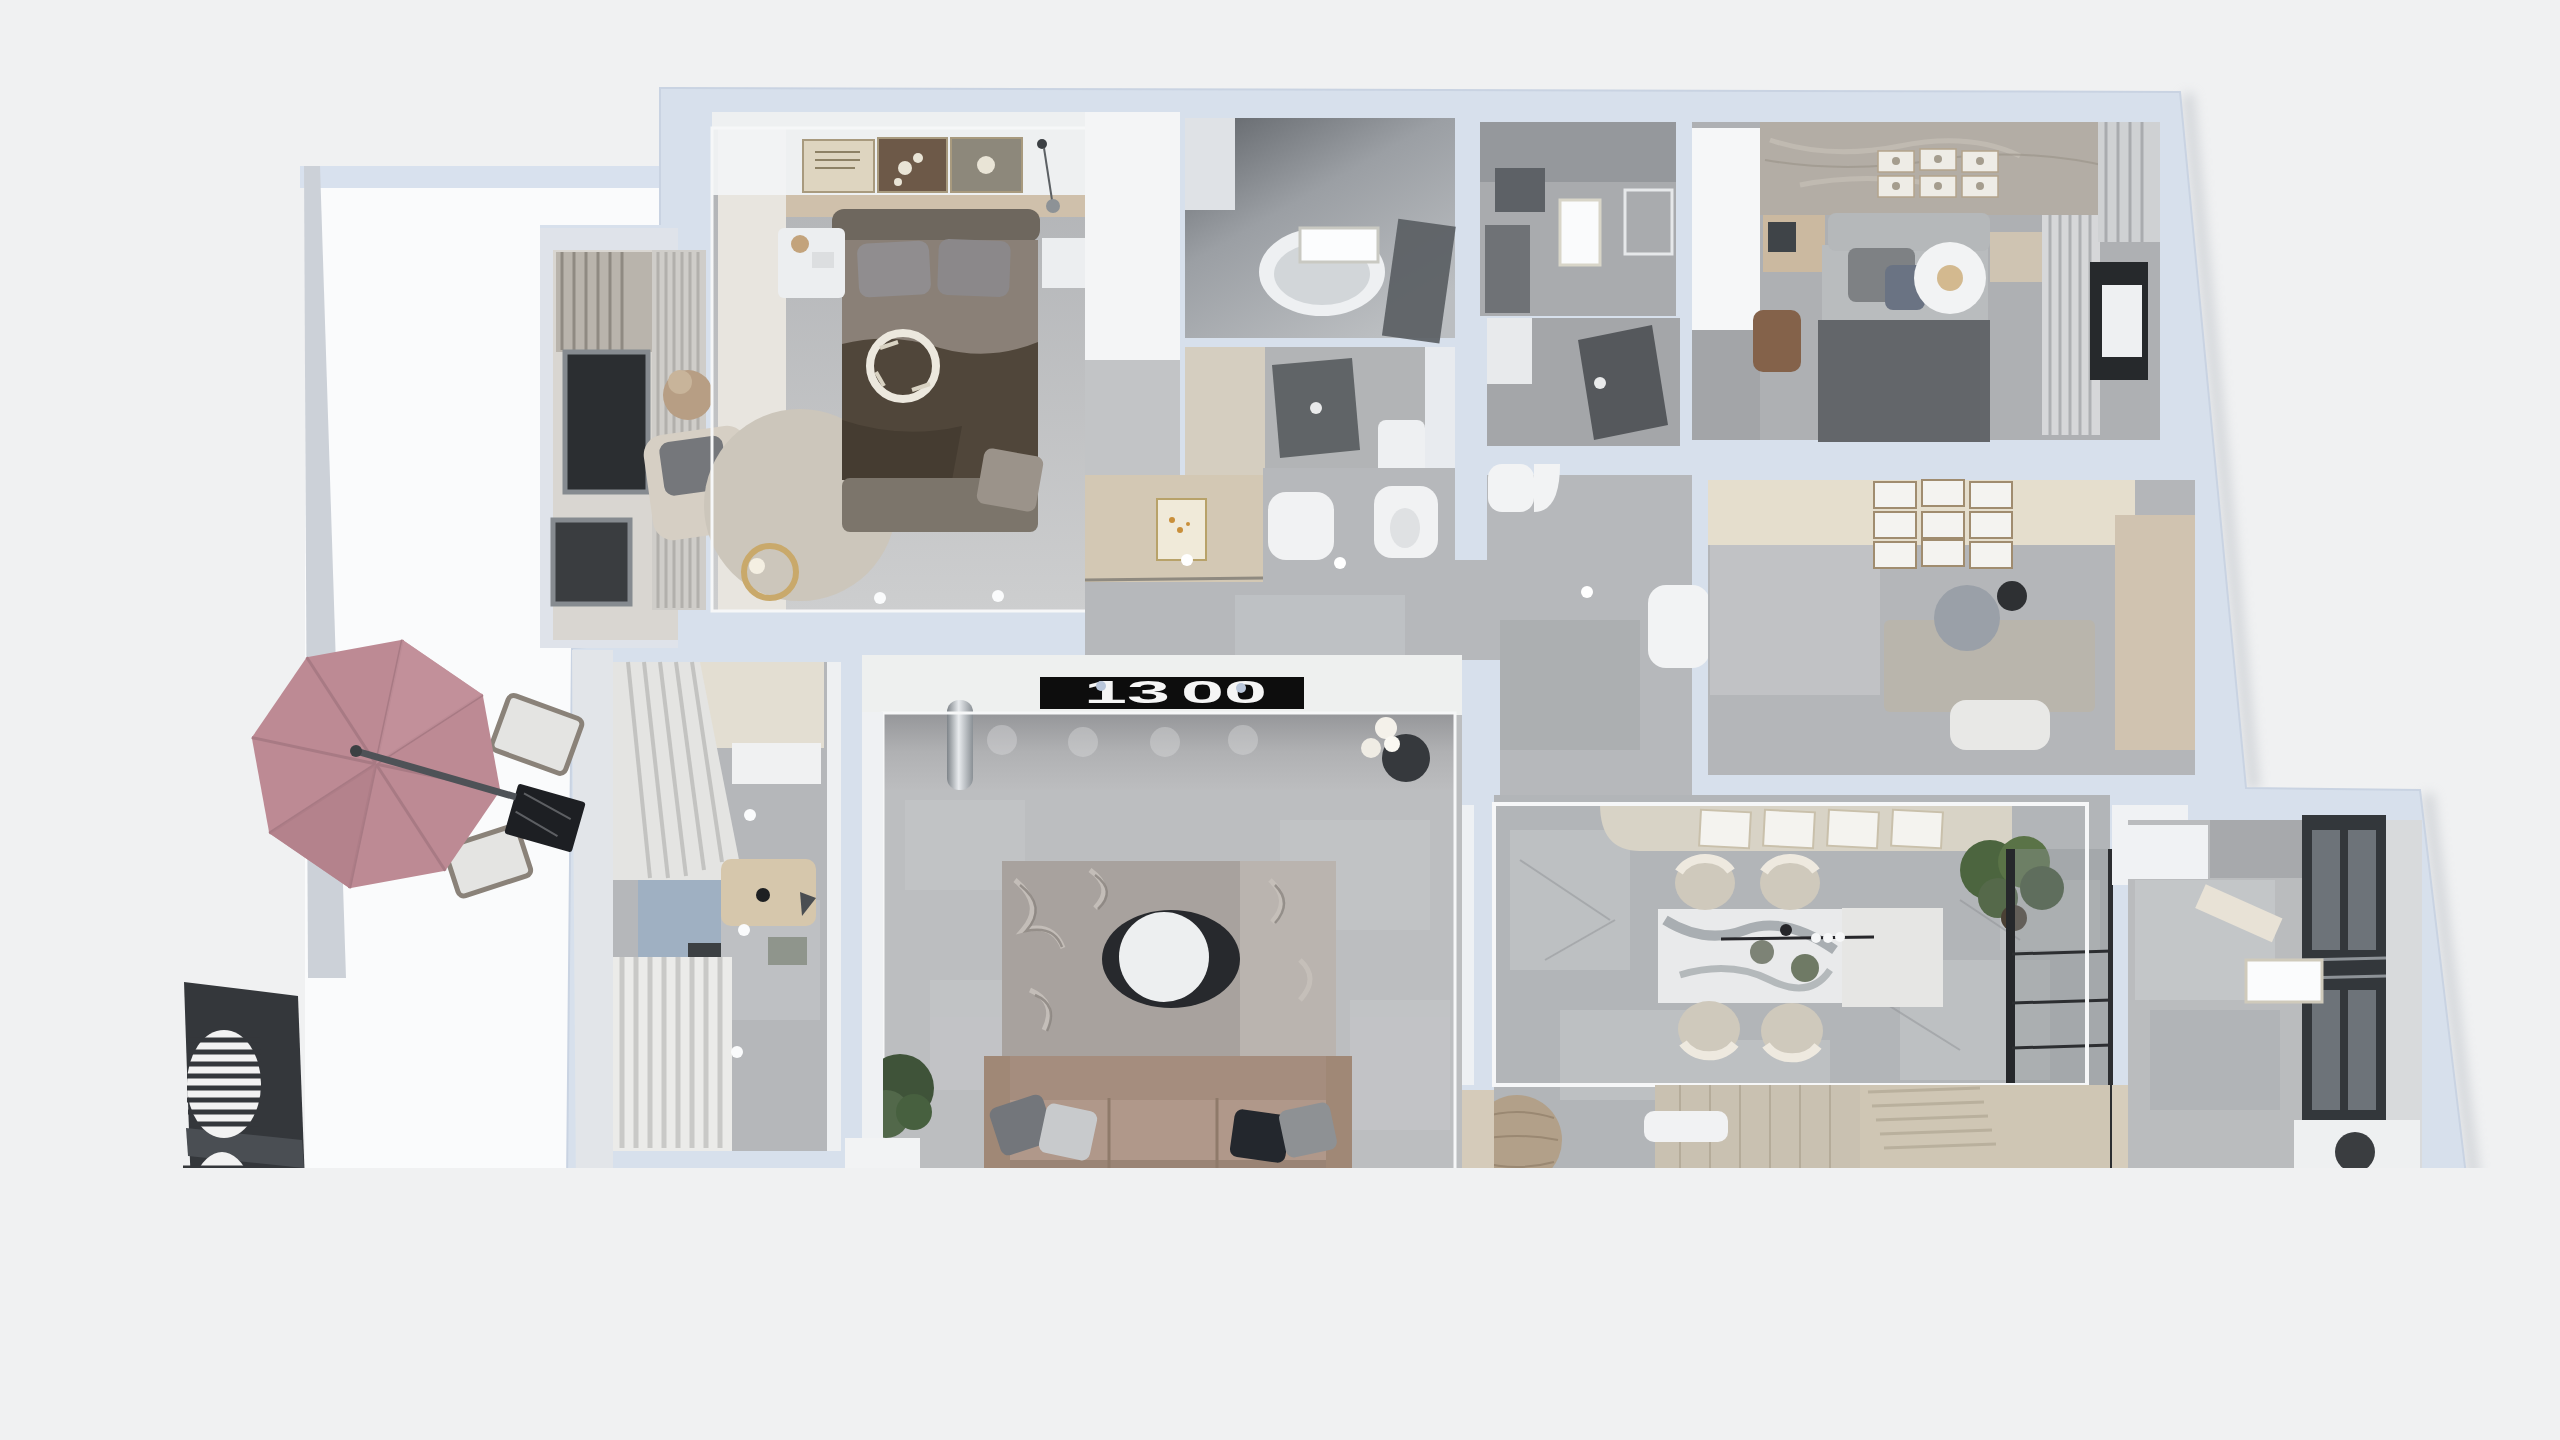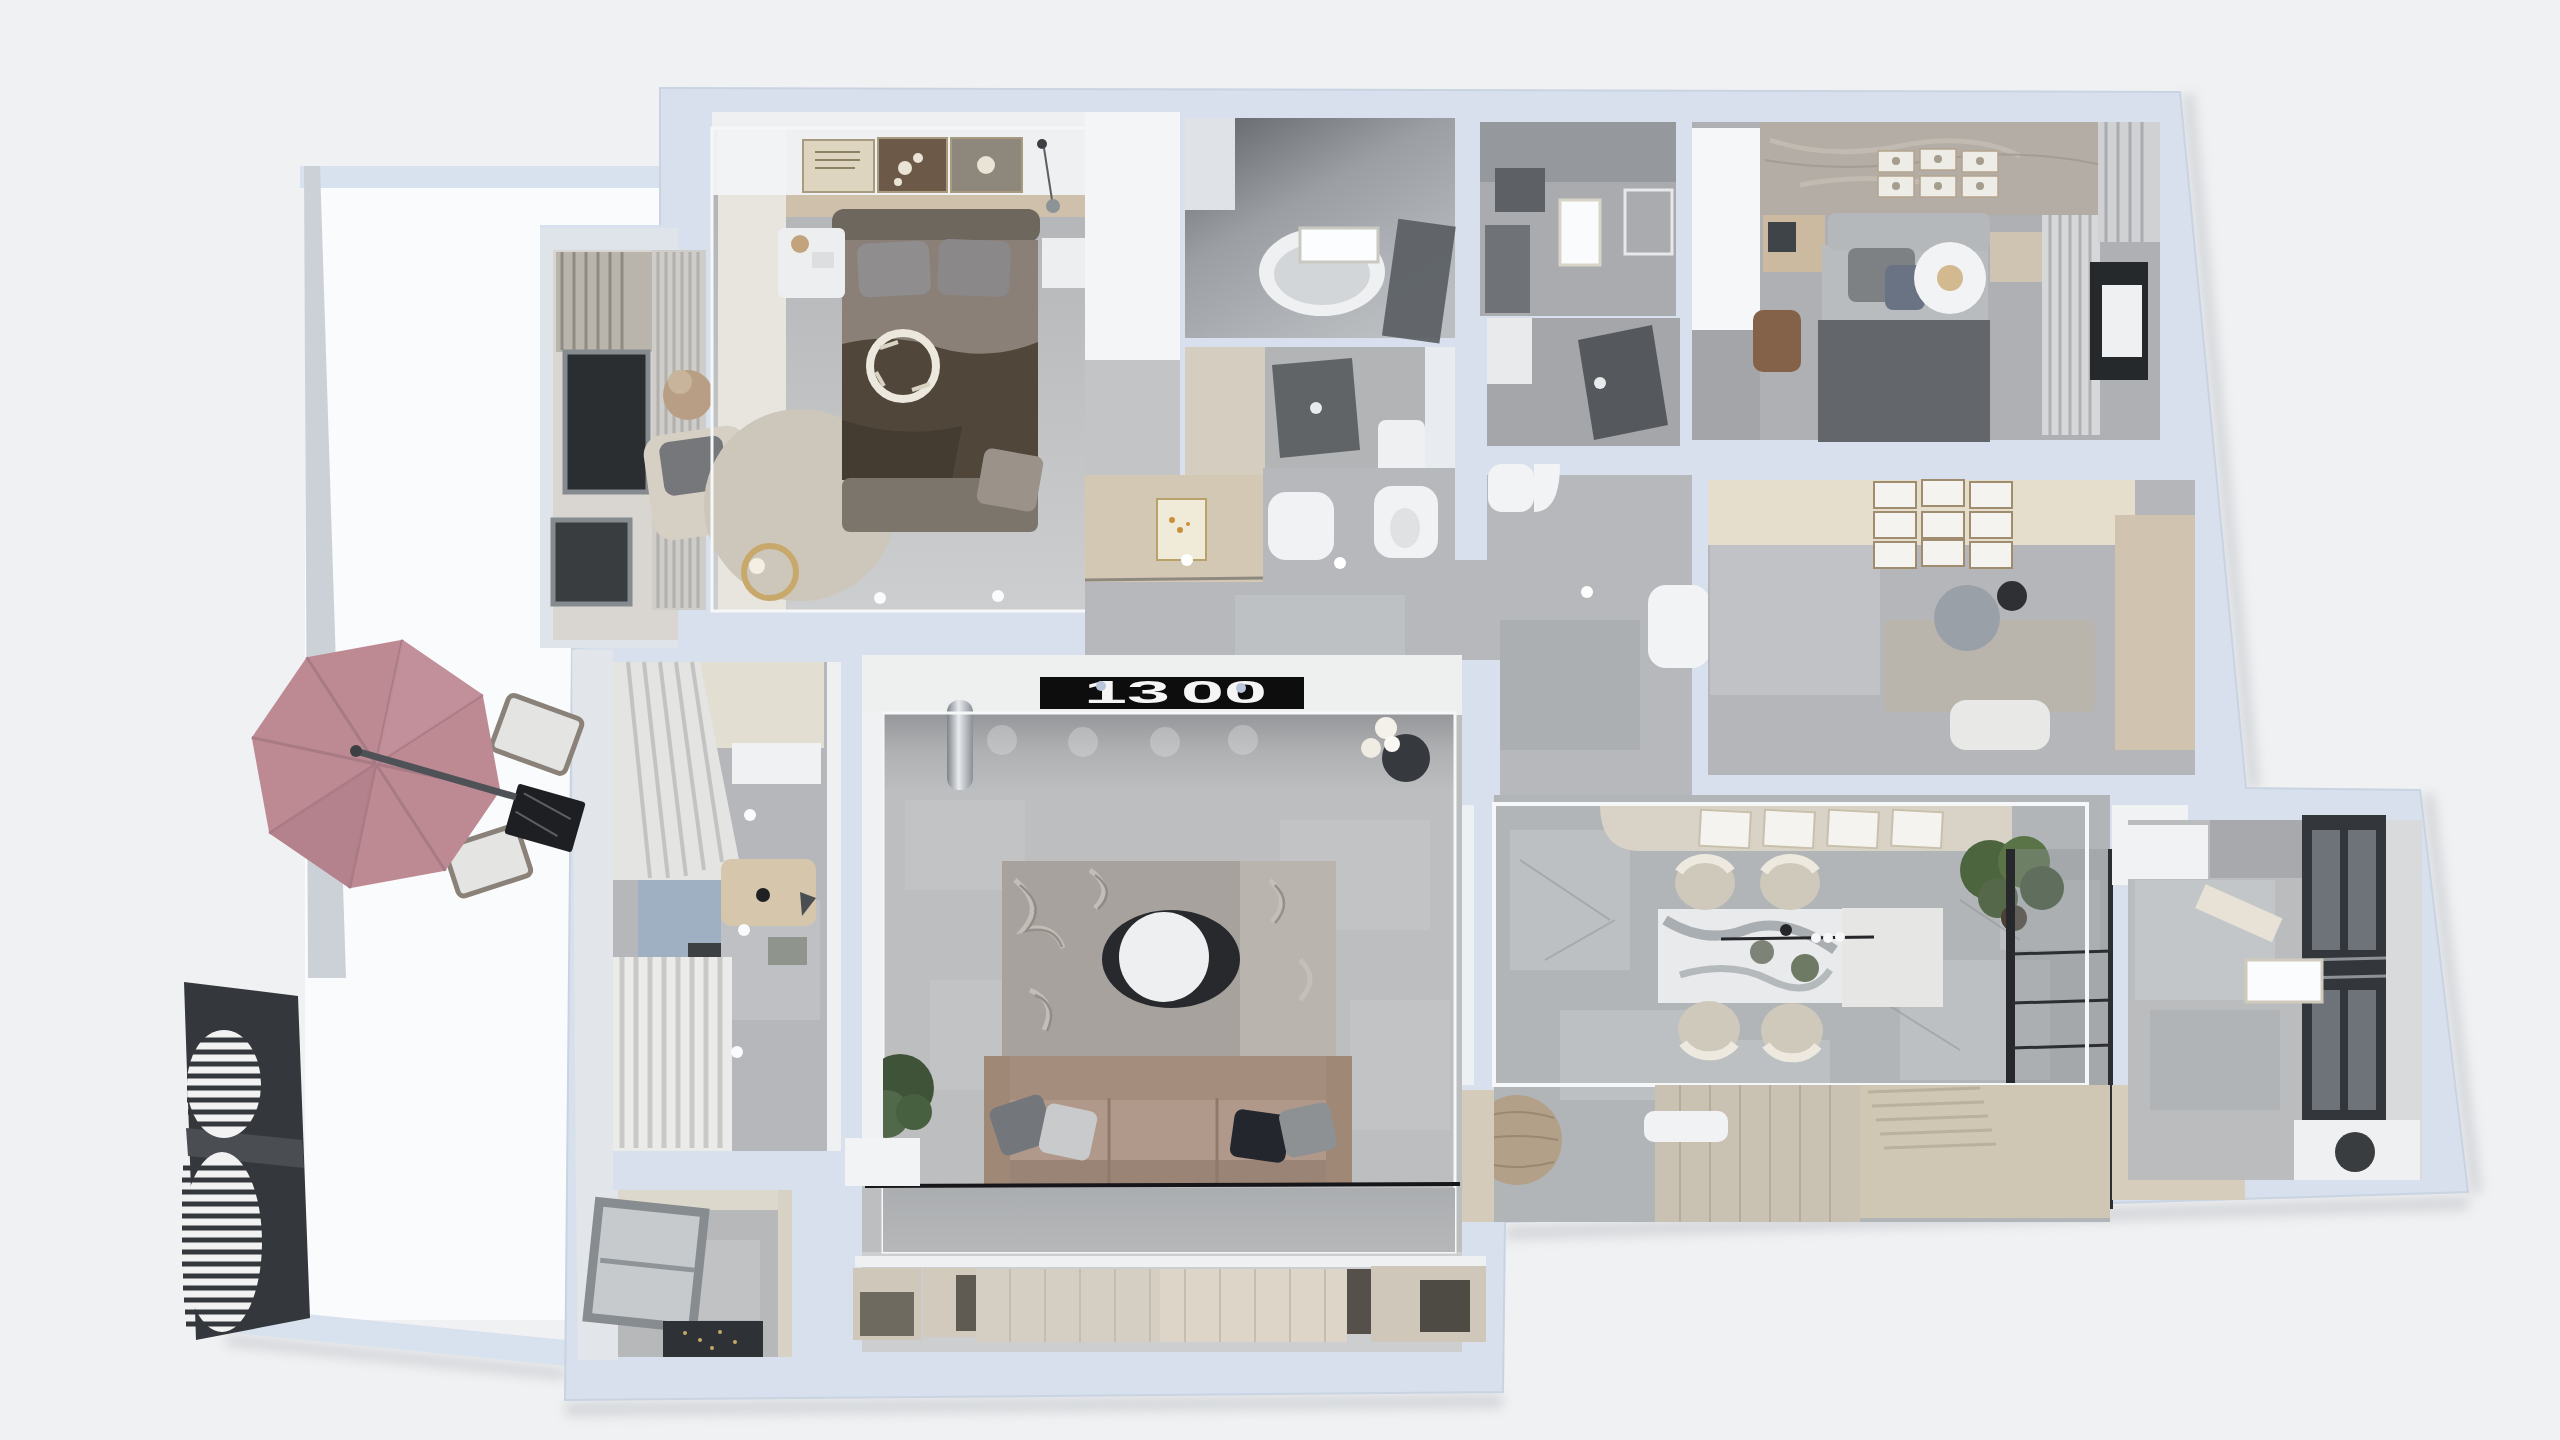--- a/index.html
+++ b/index.html
@@ -1,16 +1,16 @@
 <!DOCTYPE html>
 <html><head>
 <meta charset="utf-8">
 <style>
   html,body{margin:0;padding:0;background:#f0f1f2;}
-  #stage{position:relative;width:2560px;height:1440px;overflow:hidden;
+  #stage{position:relative;width:2560px;height:1168px;overflow:hidden;
     font-family:"Liberation Sans",sans-serif;}
 </style>
 </head>
 <body>
 <div id="stage">
 <svg width="2560" height="1440" viewBox="0 0 2560 1440" xmlns="http://www.w3.org/2000/svg">
 <defs>
   <linearGradient id="bathg" x1="0" y1="0" x2="0.7" y2="1">
     <stop offset="0" stop-color="#5f6368"></stop>
     <stop offset="0.45" stop-color="#9b9fa4"></stop>

